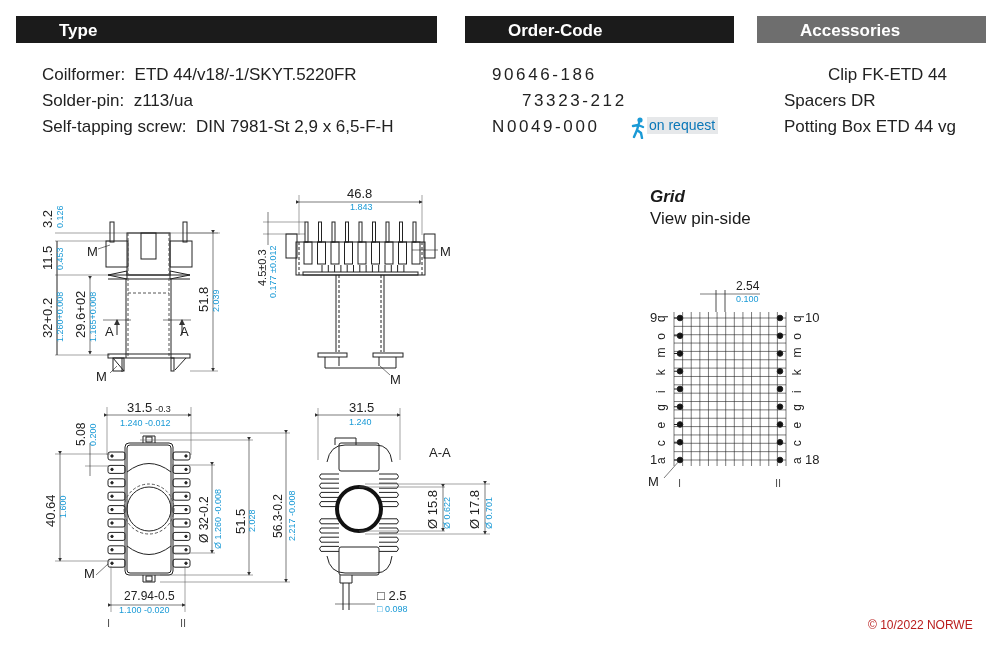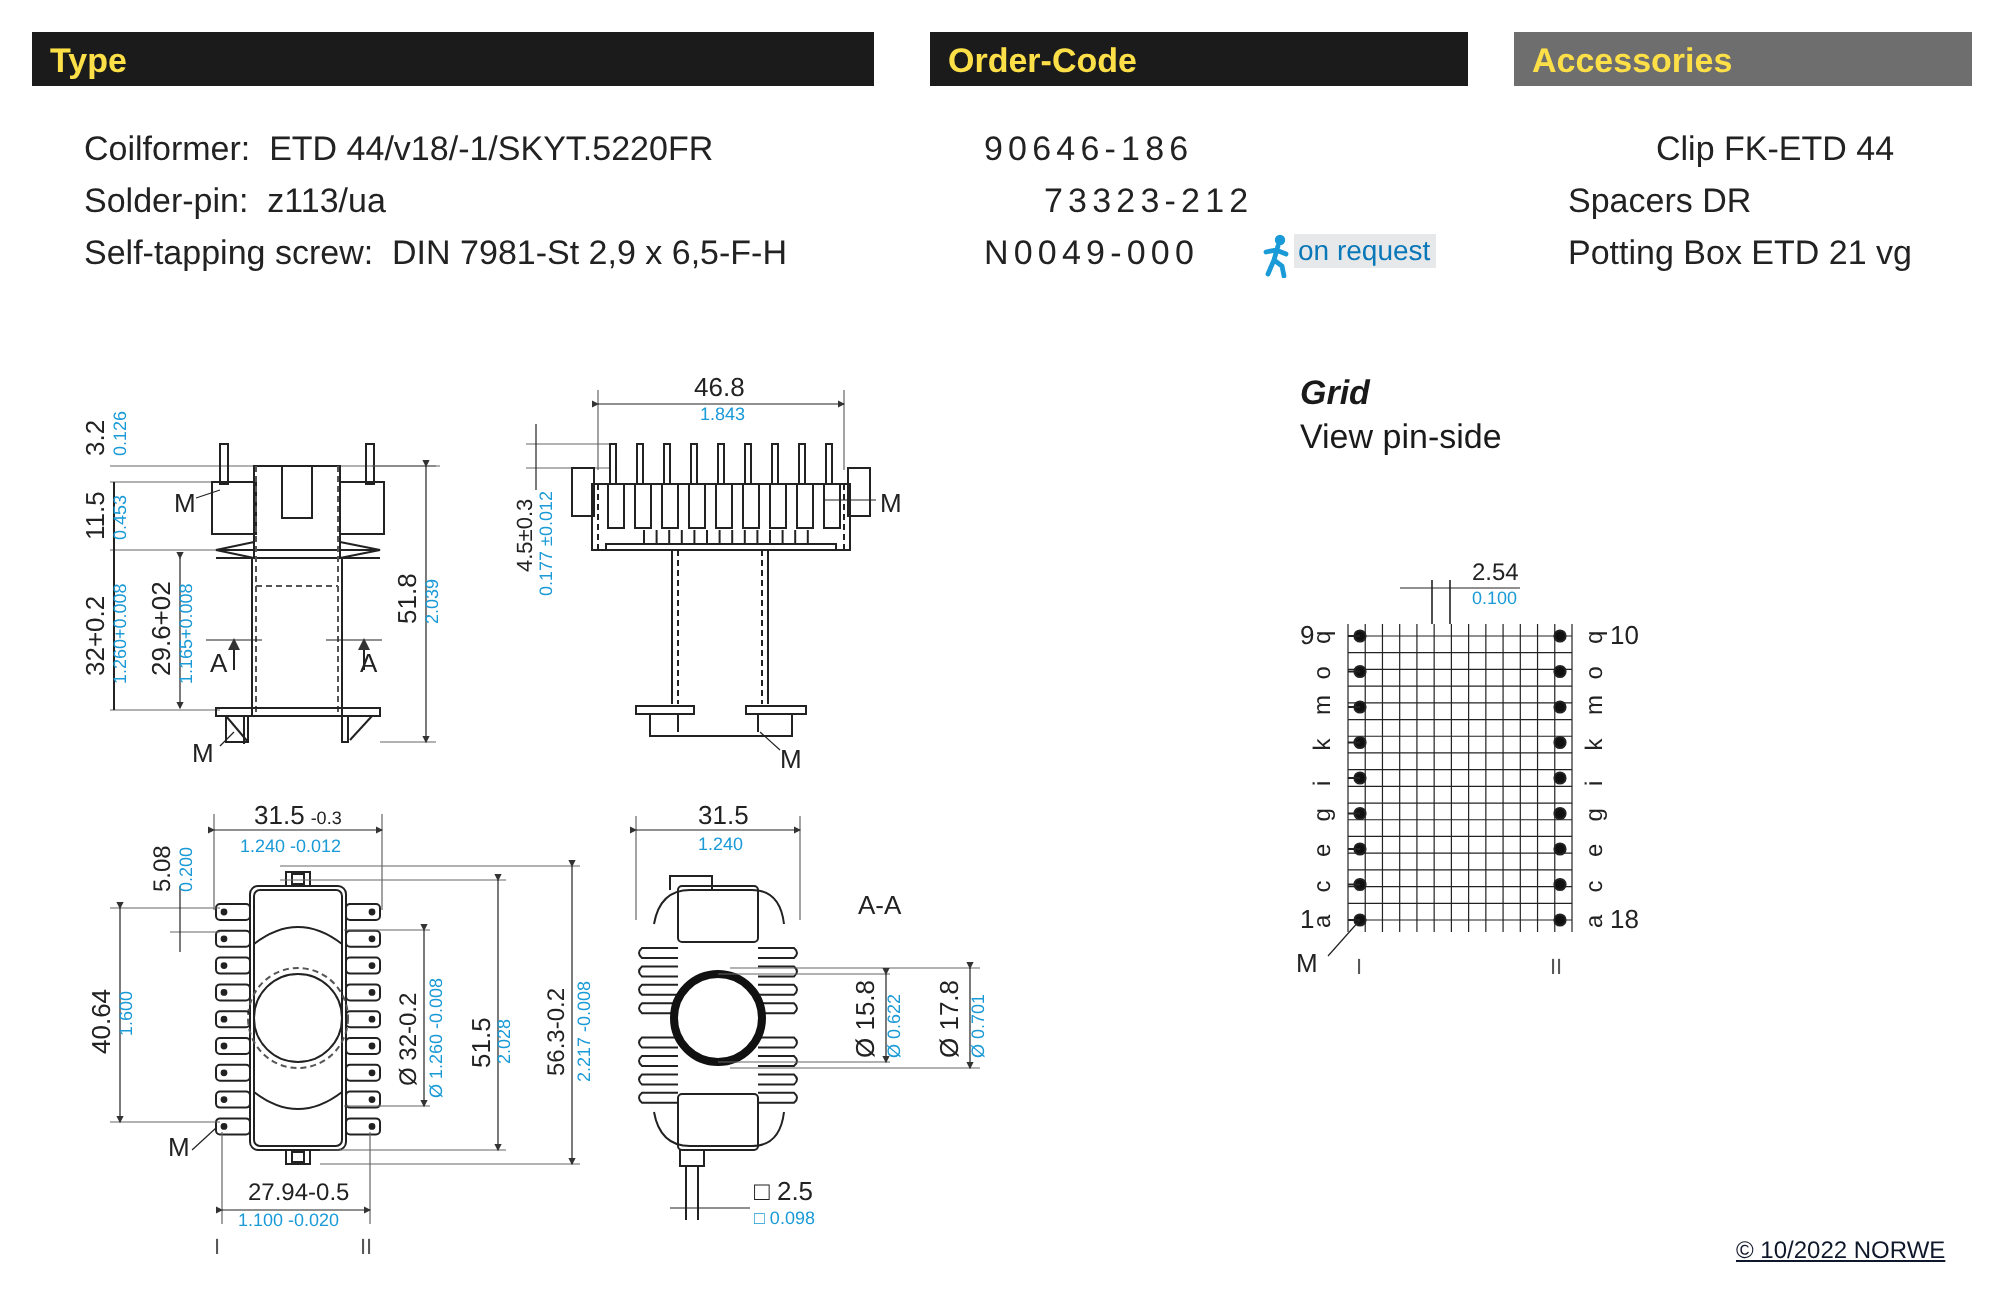--- a/index.html
+++ b/index.html
@@ -1,27 +1,27 @@
 <!DOCTYPE html>
 <html><head>
 <meta charset="utf-8">
 <style>
   html, body { margin:0; padding:0; background:#ffffff; }
   body { width:1000px; height:651px; position:relative; overflow:hidden;
          font-family:"Liberation Sans", sans-serif; color:#1a1a1a; }
-  .hdr { position:absolute; top:16px; height:27px; color:#fde047; font-weight:bold;
-         font-size:17px; line-height:29px; box-sizing:border-box; padding-left:9px; }
+  .hdr { position:absolute; top:16px; height:27px; color:#ffffff; font-weight:bold;
+         font-size:17px; line-height:29px; box-sizing:border-box; padding-left:43px; }
   .hdr.dark { background:#1b1b1b; }
   .hdr.grey { background:#6e6e6e; }
   .row { position:absolute; font-size:17px; line-height:20px; white-space:nowrap; color:#222; }
   .code { letter-spacing:2.6px; }
   .badge { position:absolute; left:631px; top:117px; height:20px; display:flex; align-items:flex-start; }
   .badge .txt { background:#e6e8ea; color:#0a77b8; font-size:14px; line-height:17px; padding:0 3px 0 2px; }
   svg text { font-family:"Liberation Sans", sans-serif; }
-  .copy { position:absolute; left:868px; top:618px; font-size:12px; color:#0f172a;text-decoration:underline; }
+  .copy { position:absolute; left:868px; top:618px; font-size:12px; color:#b91c1c; }
   .gridtitle { position:absolute; left:650px; top:187px; font-size:17px; font-weight:bold;font-style:italic; }
   .gridsub { position:absolute; left:650px; top:209px; font-size:17px; }
 </style>
 </head>
 <body>
 
 <div class="hdr dark" style="left:16px;width:421px;"><span>Type</span></div>
 <div class="hdr dark" style="left:465px;width:269px;"><span>Order-Code</span></div>
 <div class="hdr grey" style="left:757px;width:229px;"><span>Accessories</span></div>
 
@@ -36,21 +36,21 @@
 <div class="badge">
   <svg width="16" height="22" viewBox="0 0 16 22">
     <circle cx="9" cy="3" r="2.6" fill="#1a9ad6"></circle>
     <path d="M8 6 L6 13 L3 20 M6 13 L10 16 L11 21 M7 8 L12 10 M7 8 L2 9" stroke="#1a9ad6" stroke-width="2.4" fill="none" stroke-linecap="round"></path>
   </svg>
   <span class="txt">on request</span>
 </div>
 
 <div class="row" style="left:828px;top:65px;">Clip FK-ETD 44</div>
 <div class="row" style="left:784px;top:91px;">Spacers DR</div>
-<div class="row" style="left:784px;top:117px;">Potting Box ETD 21 vg</div>
+<div class="row" style="left:784px;top:117px;">Potting Box ETD 44 vg</div>
 
 <svg width="1000" height="651" style="position:absolute;left:0;top:0;">
   <defs>
     <marker id="ar" markerWidth="6" markerHeight="6" refX="5" refY="3" orient="auto">
         <path d="M0,0 L6,3 L0,6 z" fill="#333"></path>
       </marker>
   </defs>
   <g stroke="#222" stroke-width="1" fill="none">
 
     <g>

